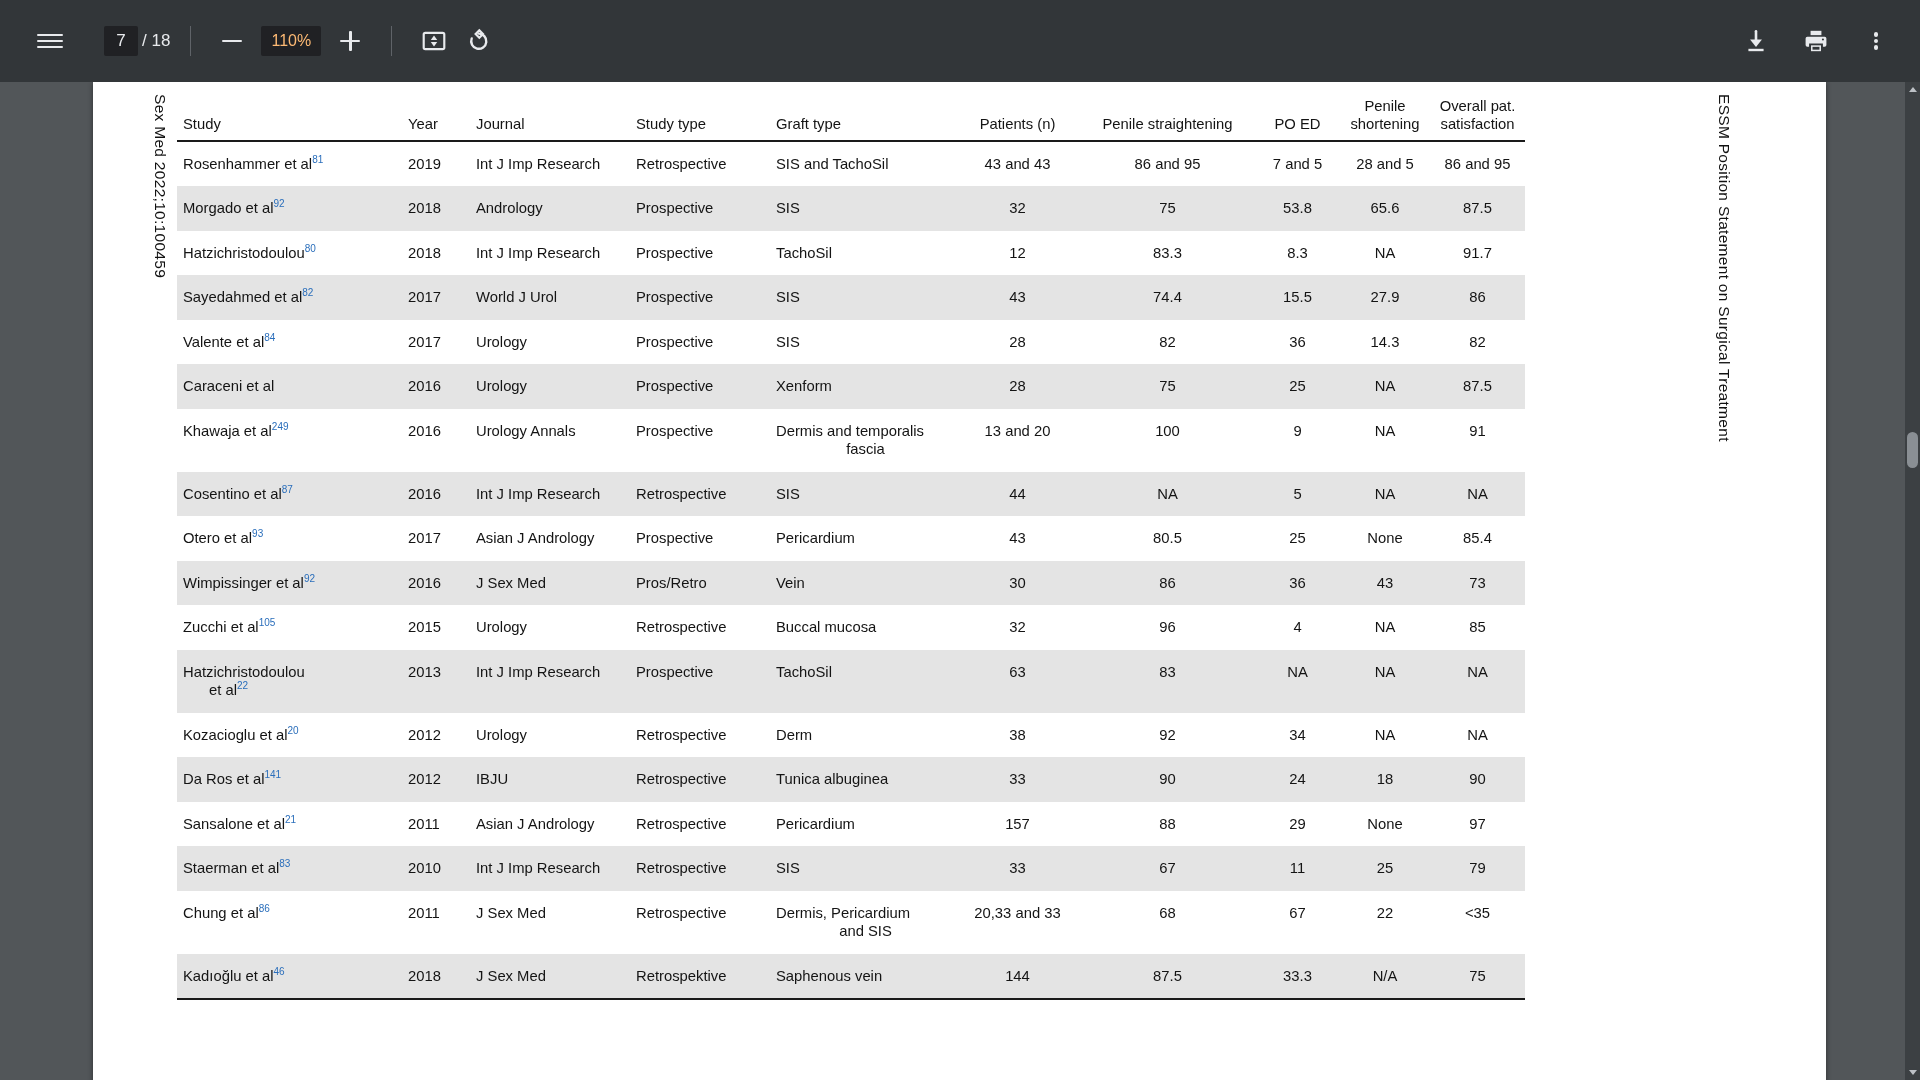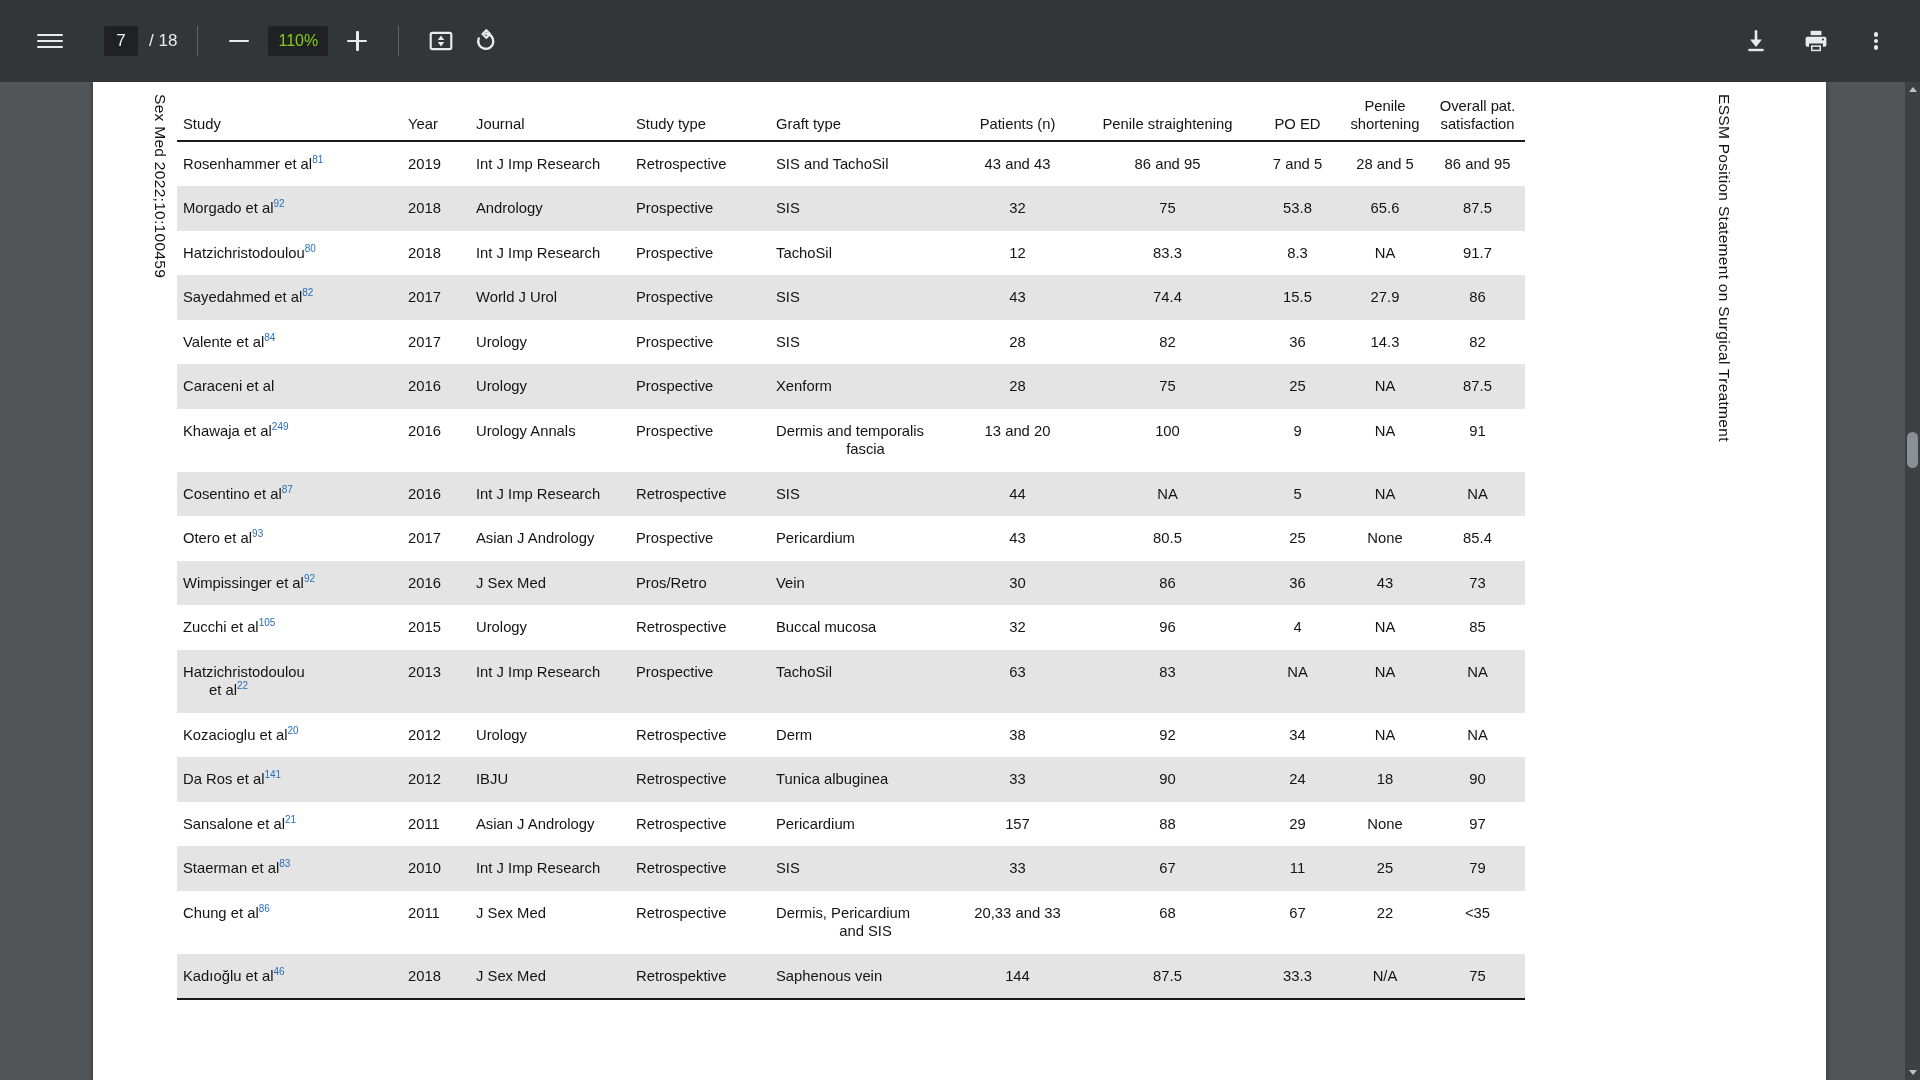--- a/index.html
+++ b/index.html
@@ -50,21 +50,21 @@
   #page-input {
     width: 34px; height: 30px;
     background: #202124;
     border: none; outline: none;
     color: #e8eaed;
     font-family: "Liberation Sans", sans-serif;
     font-size: 17px;
     text-align: center;
     border-radius: 2px;
   }
-  #page-total { margin-left: 11px; color: #e8eaed; }
+  #page-total { margin-left: 4px; color: #e8eaed; }
 
   .tb-divider {
     width: 1px; height: 30px;
     background: #5f6368;
     margin: 0 20px;
     flex: 0 0 auto;
   }
 
   #zoom-group { display: flex; align-items: center; flex: 0 0 auto; }
   #zoom-out, #zoom-in { width: 42px; height: 42px; }
@@ -75,21 +75,21 @@
   }
   .plus-glyph:before { left:0; top: 8.75px; width:20px; height:2.5px; }
   .plus-glyph:after { top:0; left: 8.75px; height:20px; width:2.5px; }
   #zoom-value {
     width: 60px; height: 30px;
     background: #202124;
     border-radius: 2px;
     display:flex; align-items:center; justify-content:center;
     font-size: 16px;
     margin: 0 8px;
-    color: #84cc16;
+    color: #fdba74;
   }
 
   #tb-right { margin-left: auto; display: flex; align-items: center; margin-right: 22px; }
   #tb-right .tb-icon-btn { margin-left: 16px; }
 
   .kebab-dot { width: 4.5px; height: 4.5px; border-radius: 50%; background: #e8eaed; margin: 2px 0; }
 
   
   #viewer {
     position: absolute; top: 82px; left: 0;

